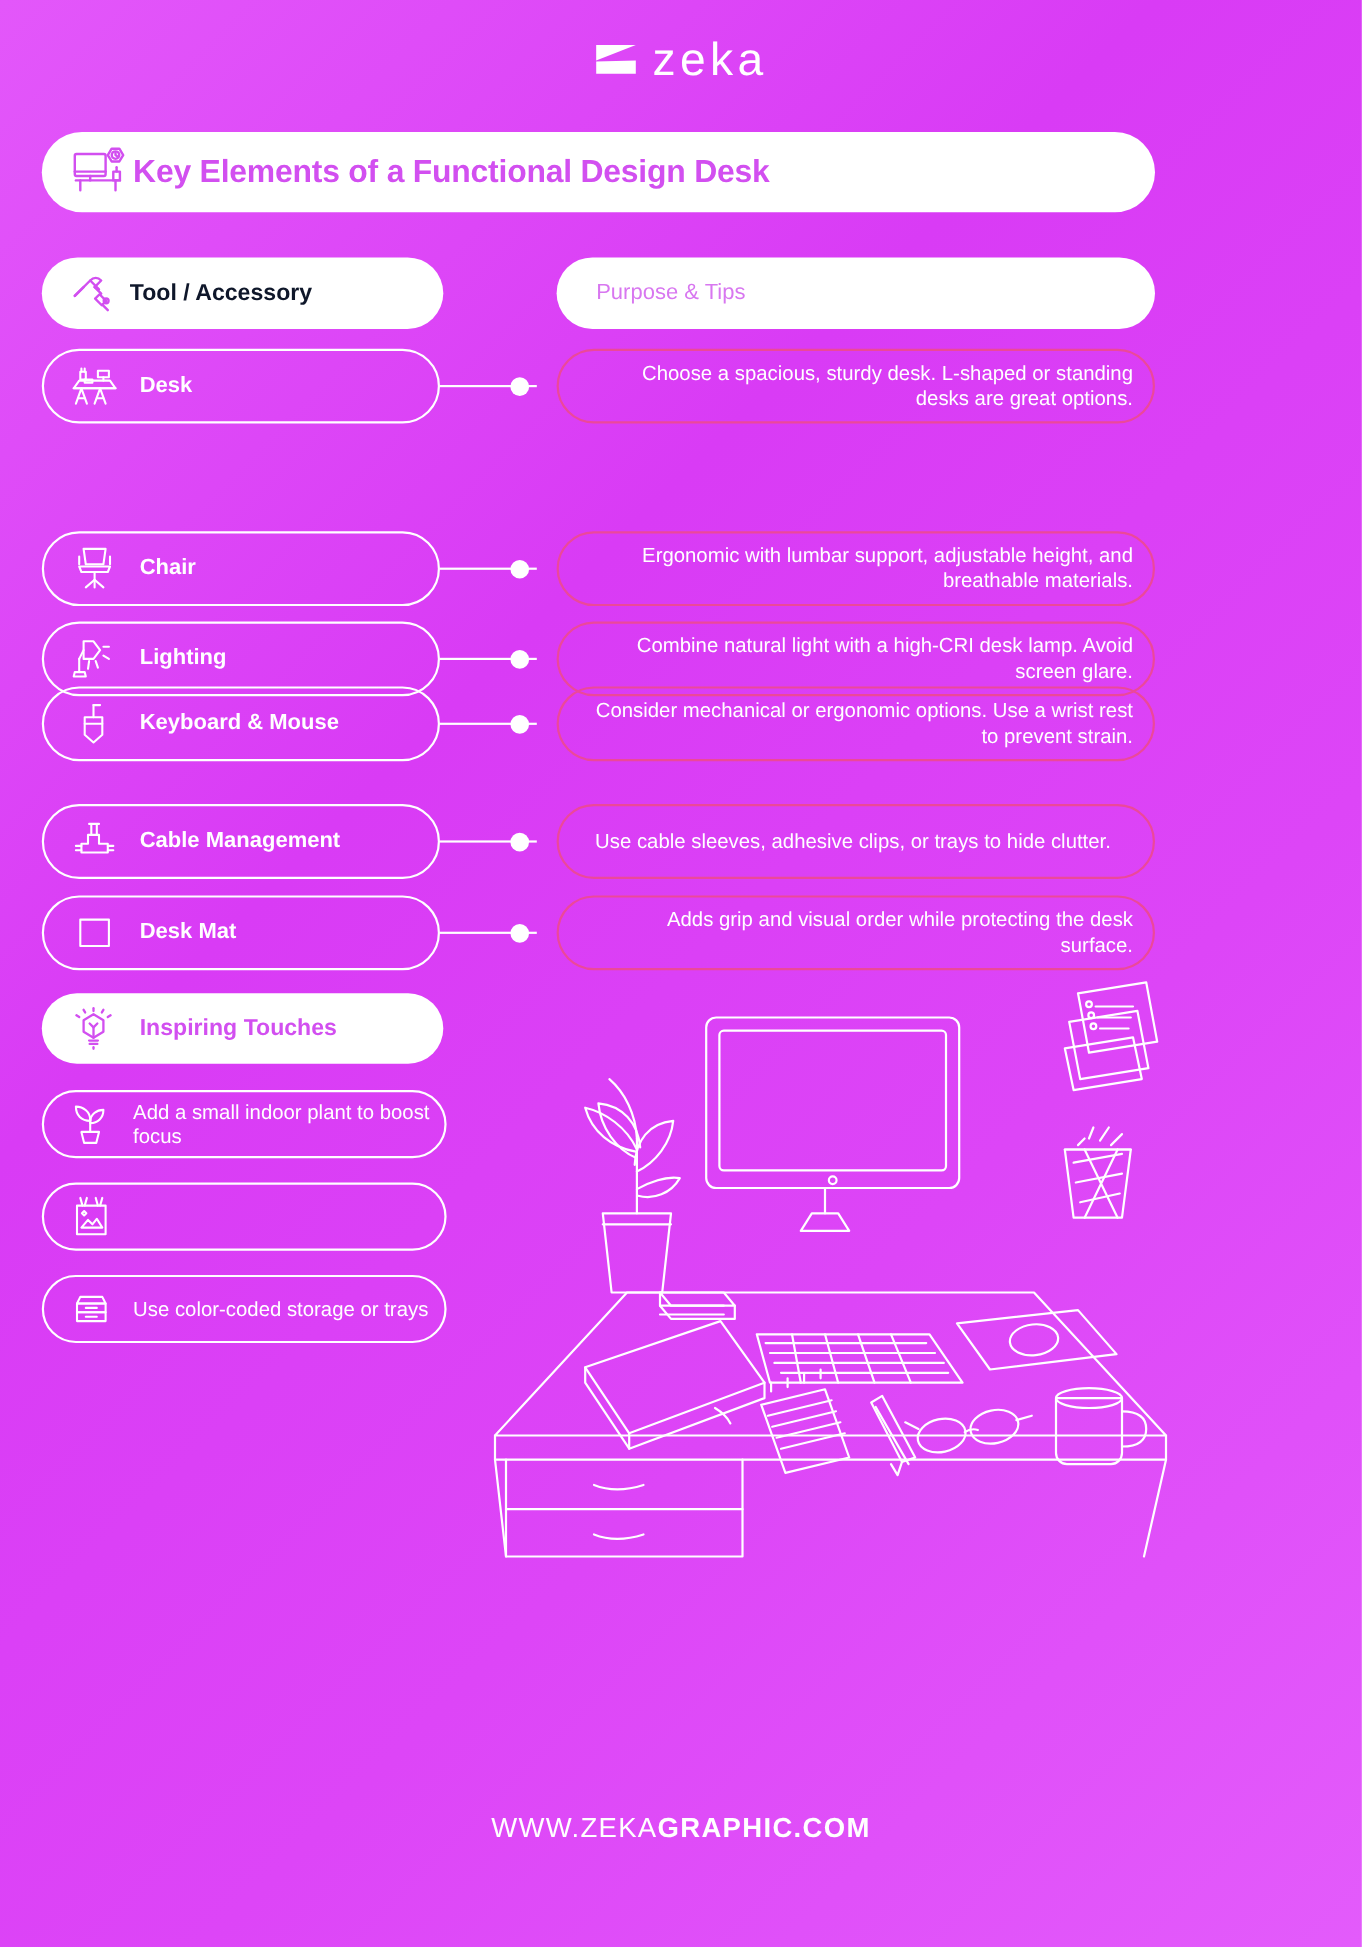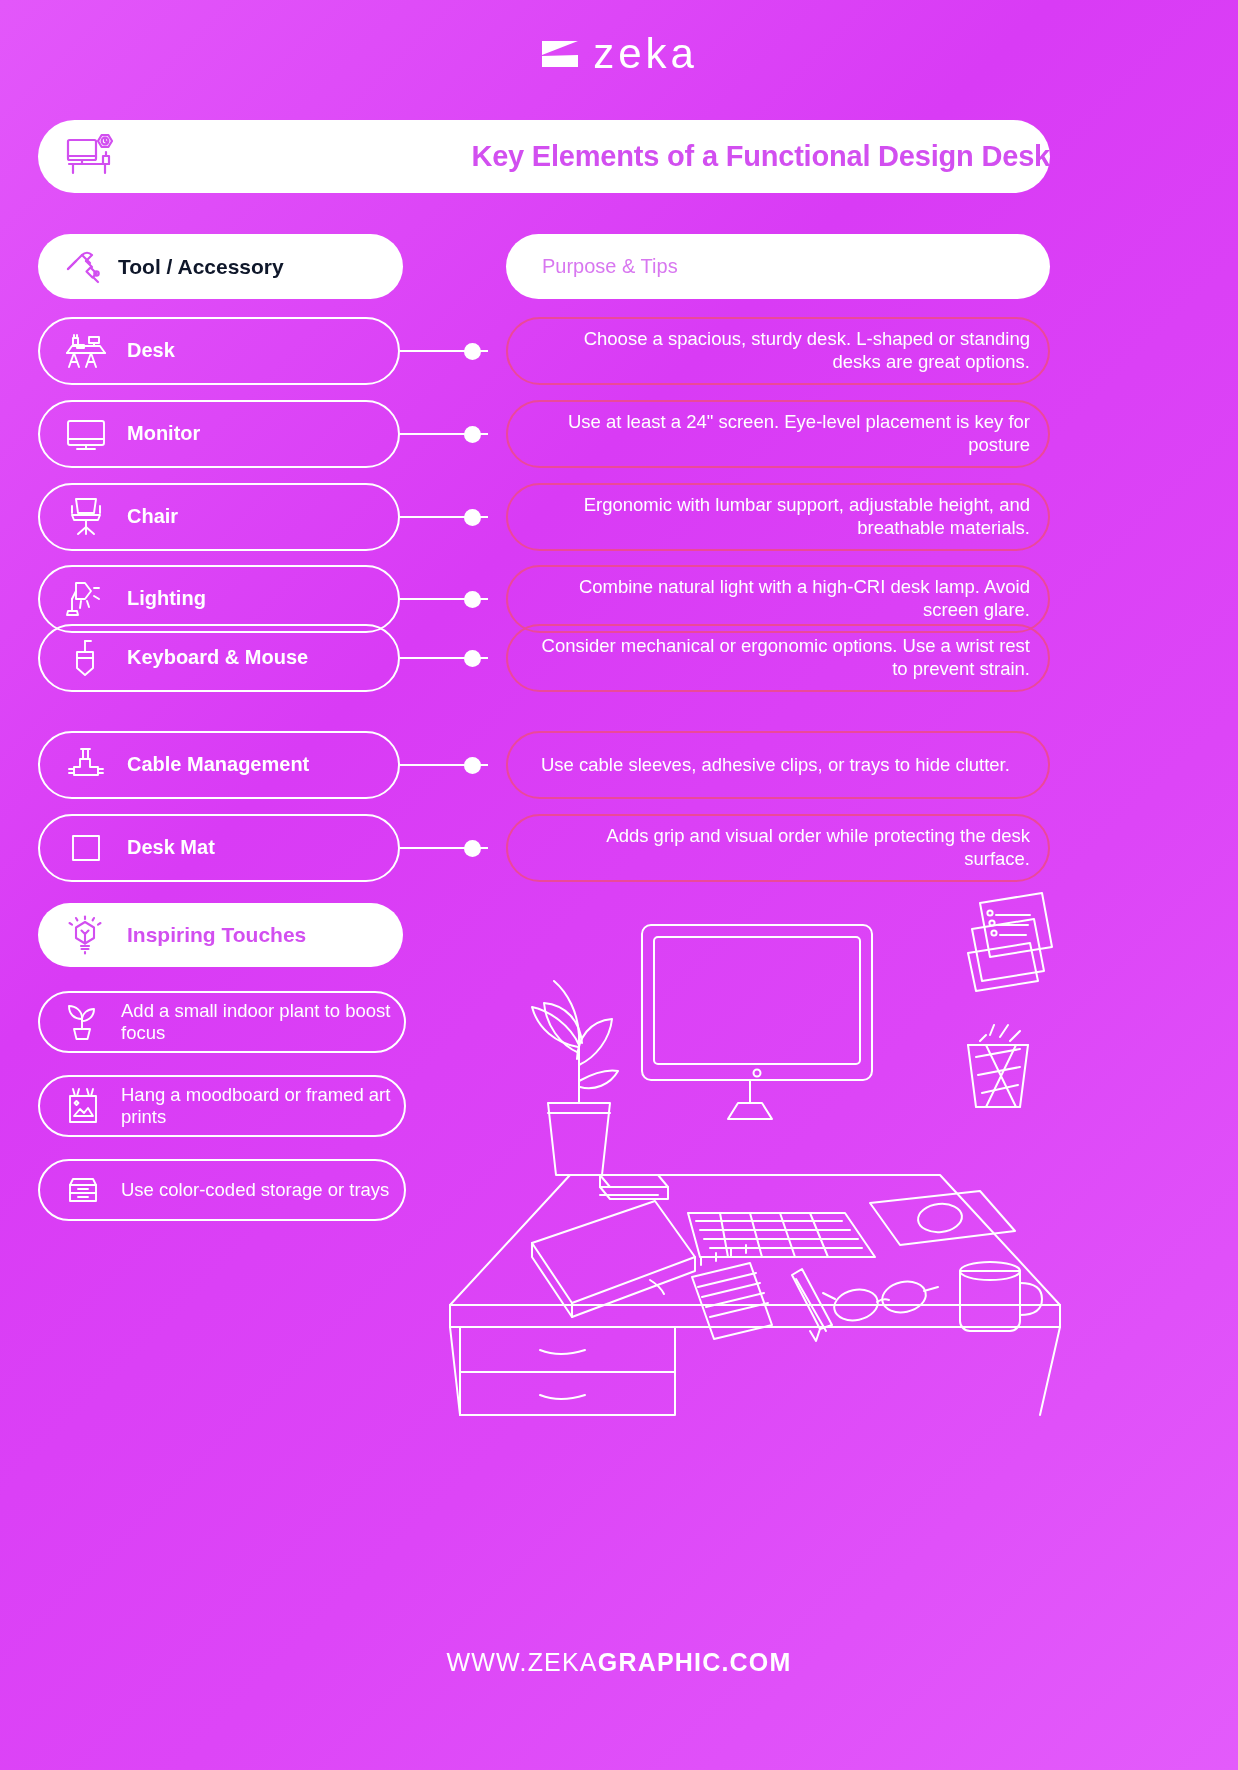--- a/index.html
+++ b/index.html
@@ -47,21 +47,21 @@
     display: flex;
     align-items: center;
   }
   .title-icon {
     width: 56px; height: 48px;
     margin-left: 27px;
     flex: none;
   }
   .title-text {
     flex: 1;
-    text-align: right;
+    text-align: left;
     font-size: 29px;
     font-weight: bold;
     color: #d24ff0;
     letter-spacing: -0.2px;
   }
 
   
   .head-left {
     position: absolute;
     left: 38px; top: 234px;
@@ -279,38 +279,20 @@
       </span>
       <span class="rlabel">Desk</span>
     </div>
     <div class="connector"></div>
     <div class="conn-dot"></div>
     <div class="pill-right">
       <span class="rtext">Choose a spacious, sturdy desk. L-shaped or standing desks are great options.</span>
     </div>
   </div>
 
-  <div class="row" style="top:400px">
-    <div class="pill-left">
-      <span>
-        <svg class="ricon" viewBox="0 0 46 44" fill="none" stroke="#ffffff" stroke-width="1.9" stroke-linecap="round" stroke-linejoin="round">
-          <rect x="5" y="9" width="36" height="24" rx="2"></rect>
-          <path d="M5 27 H41"></path>
-          <path d="M23 33 V37"></path>
-          <path d="M14 37 H32"></path>
-        </svg>
-      </span>
-      <span class="rlabel">Monitor</span>
-    </div>
-    <div class="connector"></div>
-    <div class="conn-dot"></div>
-    <div class="pill-right">
-      <span class="rtext">Use at least a 24" screen. Eye-level placement is key for posture</span>
-    </div>
-  </div>
 
   <div class="row" style="top:483px">
     <div class="pill-left">
       <span>
         <svg class="ricon" viewBox="0 0 46 44" fill="none" stroke="#ffffff" stroke-width="1.9" stroke-linecap="round" stroke-linejoin="round">
           <path d="M13 4 h20 l-2 14 H15 Z"></path>
           <path d="M9 20 h28 l-2 5 H11 Z"></path>
           <path d="M9 11 v7 M37 11 v7"></path>
           <path d="M23 25 v7"></path>
           <path d="M23 32 L15 39 M23 32 L31 39"></path>
@@ -439,21 +421,20 @@
 <div class="insp-row" style="top:1075px">
   <span>
     <svg class="ricon" viewBox="0 0 44 42" fill="none" stroke="#ffffff" stroke-width="1.9" stroke-linecap="round" stroke-linejoin="round">
       <rect x="9" y="11" width="26" height="26"></rect>
       <path d="M14 11 L12 4 M16 11 L18 4"></path>
       <path d="M28 11 L26 4 M30 11 L32 4"></path>
       <path d="M13 31 l6 -7 4 4 4 -5 5 8 z"></path>
       <path d="M15.5 16 l2 2 -2 2 -2 -2 z"></path>
     </svg>
   </span>
-  <span class="rtext">Hang a moodboard or framed art prints</span>
 </div>
 
 <div class="insp-row" style="top:1159px">
   <span>
     <svg class="ricon" viewBox="0 0 44 42" fill="none" stroke="#ffffff" stroke-width="1.9" stroke-linecap="round" stroke-linejoin="round">
       <path d="M12 10 h20 l3 6 H9 Z"></path>
       <path d="M9 16 h26 v8 H9 Z"></path>
       <path d="M9 24 h26 v8 H9 Z"></path>
       <path d="M17 20 h10 M17 28 h10"></path>
     </svg>

